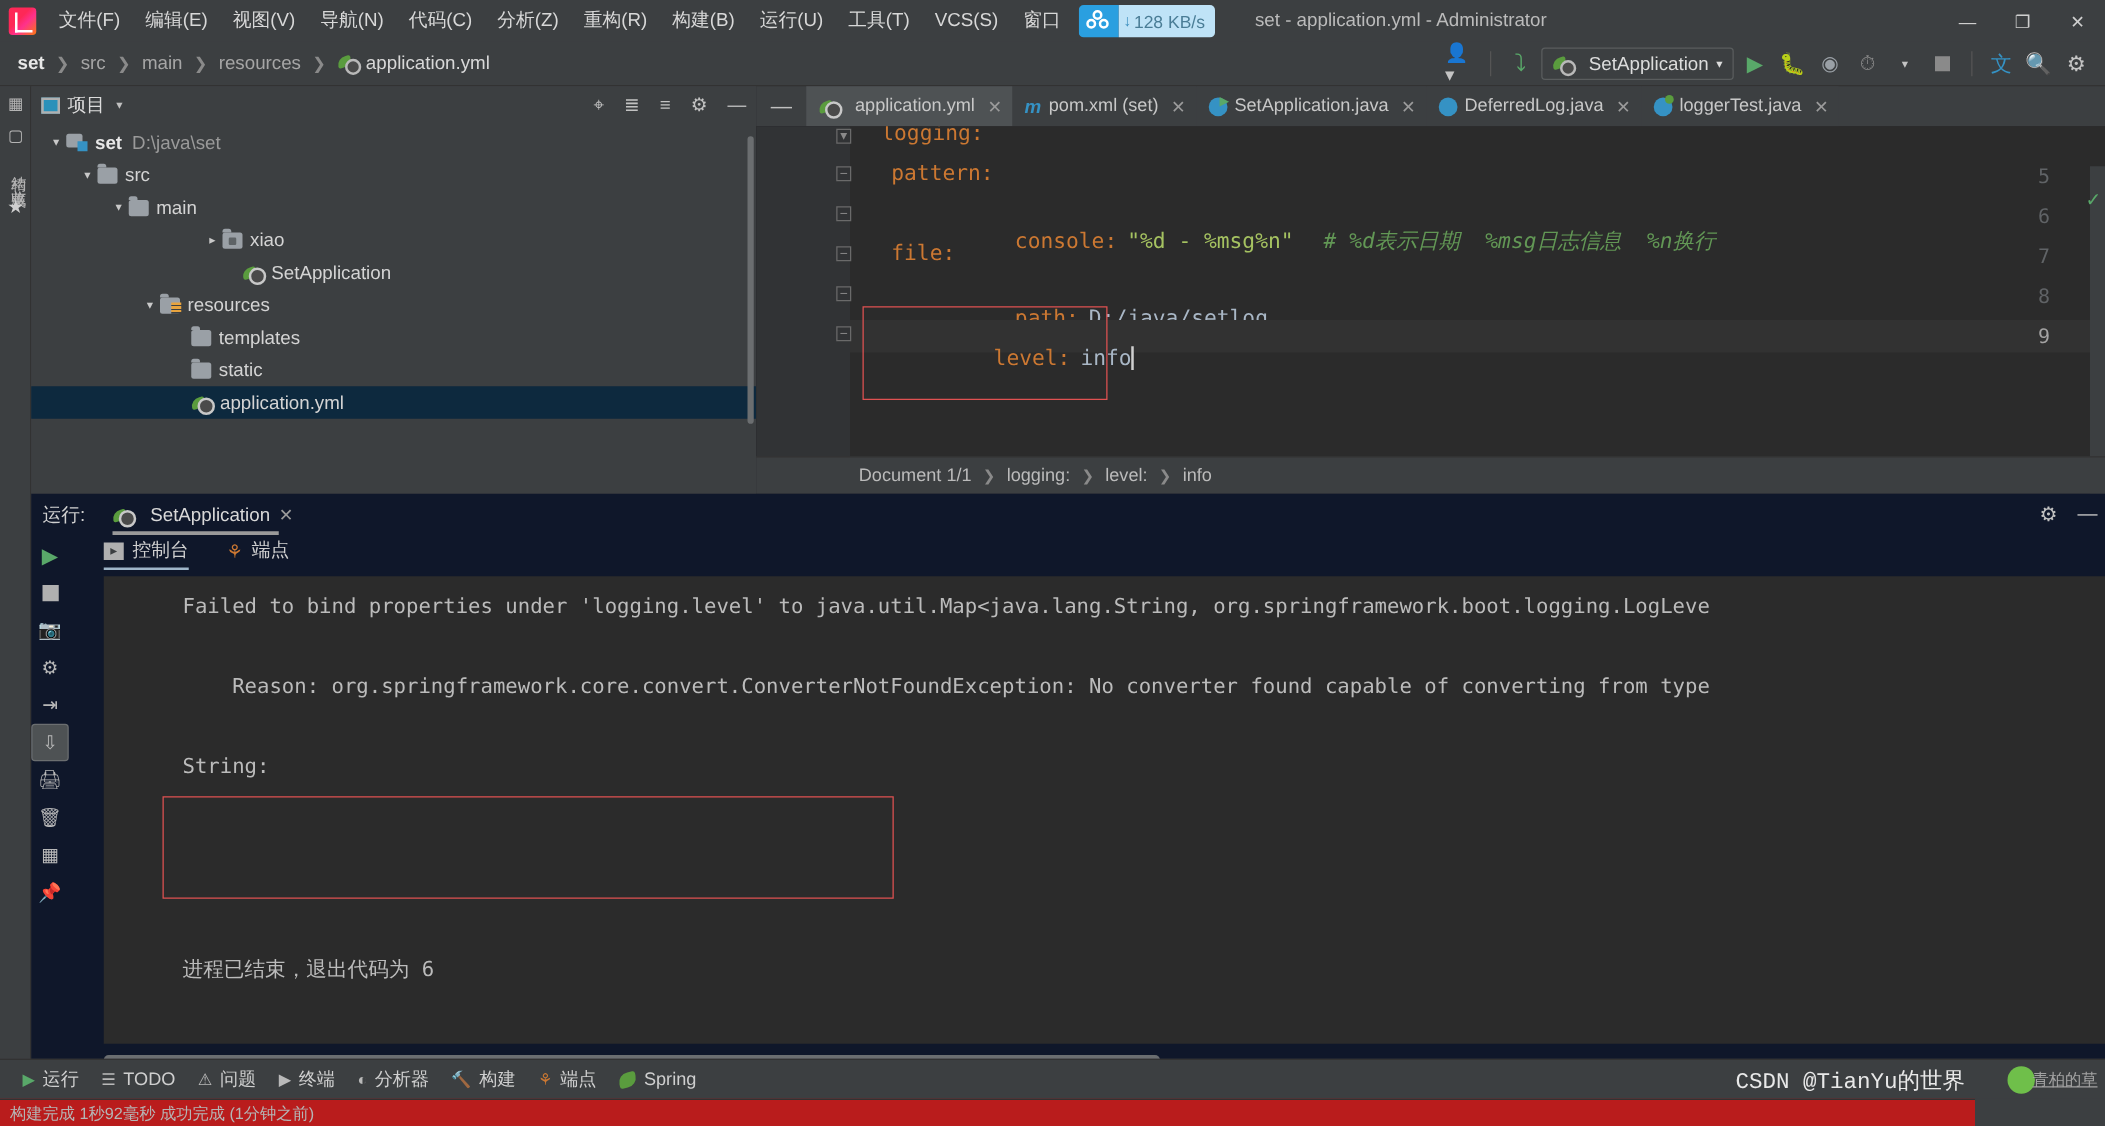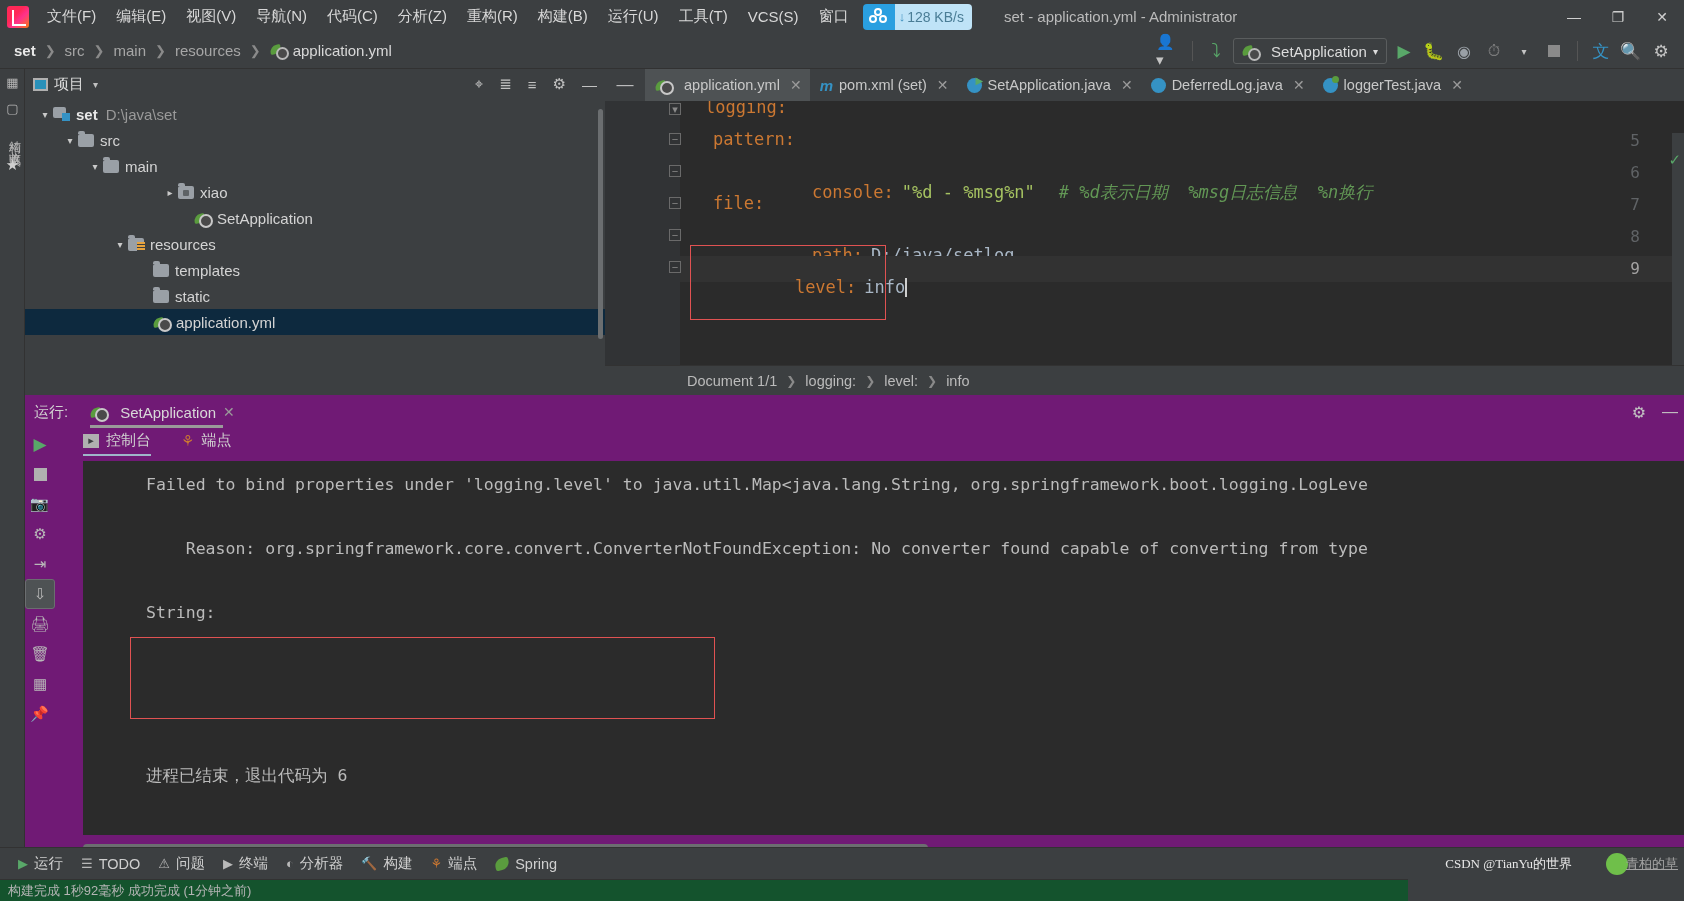--- a/index.html
+++ b/index.html
@@ -167,21 +167,21 @@
   .check-ok { position:absolute; right:3px; top:50px; color:#59a869; font-size:15px; }
 
   .docbar {
     position:absolute; left:605px; top:365px; right:0; height:30px; background:#3c3f41;
     display:flex; align-items:center; border-top:1px solid #323232;
   }
   .docbar .dc { color:#bbbbbb; font-size:14.5px; }
   .docbar .dsep { color:#8a8a8a; font-size:12px; margin:0 9px; }
 
   
-  .runpanel { position:absolute; left:25px; top:395px; right:0; bottom:44px; background:#701a75; }
+  .runpanel { position:absolute; left:25px; top:395px; right:0; bottom:44px; background:#0f172a; }
   .run-head { height:34px; display:flex; align-items:center; position:relative; }
   .run-label { color:#d0d0d0; font-size:15px; margin-left:9px; }
   .runtab { display:flex; align-items:center; gap:7px; margin-left:22px; position:relative; }
   .runtab-name { color:#d8d8d8; font-size:15px; }
   .runtab-underline { position:absolute; left:0; right:12px; bottom:-7px; height:3px; background:#9a9a9a; }
   .run-head-right { position:absolute; right:6px; top:0; height:34px; display:flex; align-items:center; gap:16px; }
   .rh { color:#c2c2c2; font-size:16px; }
 
   .run-toolbar { position:absolute; left:0; top:34px; width:30px; bottom:0; }
   .rtb { width:30px; height:30px; display:flex; align-items:center; justify-content:center; color:#b8b8b8; font-size:15px; }
@@ -205,26 +205,26 @@
 
   
   .bottombar {
     position:absolute; left:0; bottom:22px; width:1684px; height:32px; background:#3c3f41;
     display:flex; align-items:center; border-top:1px solid #323232;
   }
   .bb-item { display:flex; align-items:center; gap:6px; color:#cfcfcf; font-size:14.5px; margin-left:18px; white-space:nowrap; }
   .bb-ico { color:#b9b9b9; font-size:13px; }
   .bb-ico.green { color:#59a869; font-size:13px; }
   .bb-ico.leaf { width:14px; height:12px; background:#5a9c3e; border-radius:8px 2px 8px 2px; transform:rotate(-12deg); display:inline-block; }
-  .watermark { position:absolute; right:112px; color:#e8e8e8; font-size:13px; font-family:Liberation Serif, serif; }
+  .watermark { position:absolute; right:112px; color:#e8e8e8; font-size:18px; font-family:Liberation Mono, monospace; }
   .wm-badge { position:absolute; right:56px; width:22px; height:22px; border-radius:50%; background:#6fbf4a; }
   .wm-cn { position:absolute; right:6px; color:#a3a3a3; font-size:13px;text-decoration:underline; }
 
   .statusbar {
-    position:absolute; left:0; bottom:0; width:1408px; height:22px; background:#14532d;
+    position:absolute; left:0; bottom:0; width:1580px; height:22px; background:#b91c1c;
     display:flex; align-items:center; border-top:1px solid #323232;
   }
   .status-text { color:#b5b5b5; font-size:13px; margin-left:8px; white-space:nowrap; }
 </style>
 </head>
 <body>
 
 <div class="app">
 
   <div class="titlebar">

